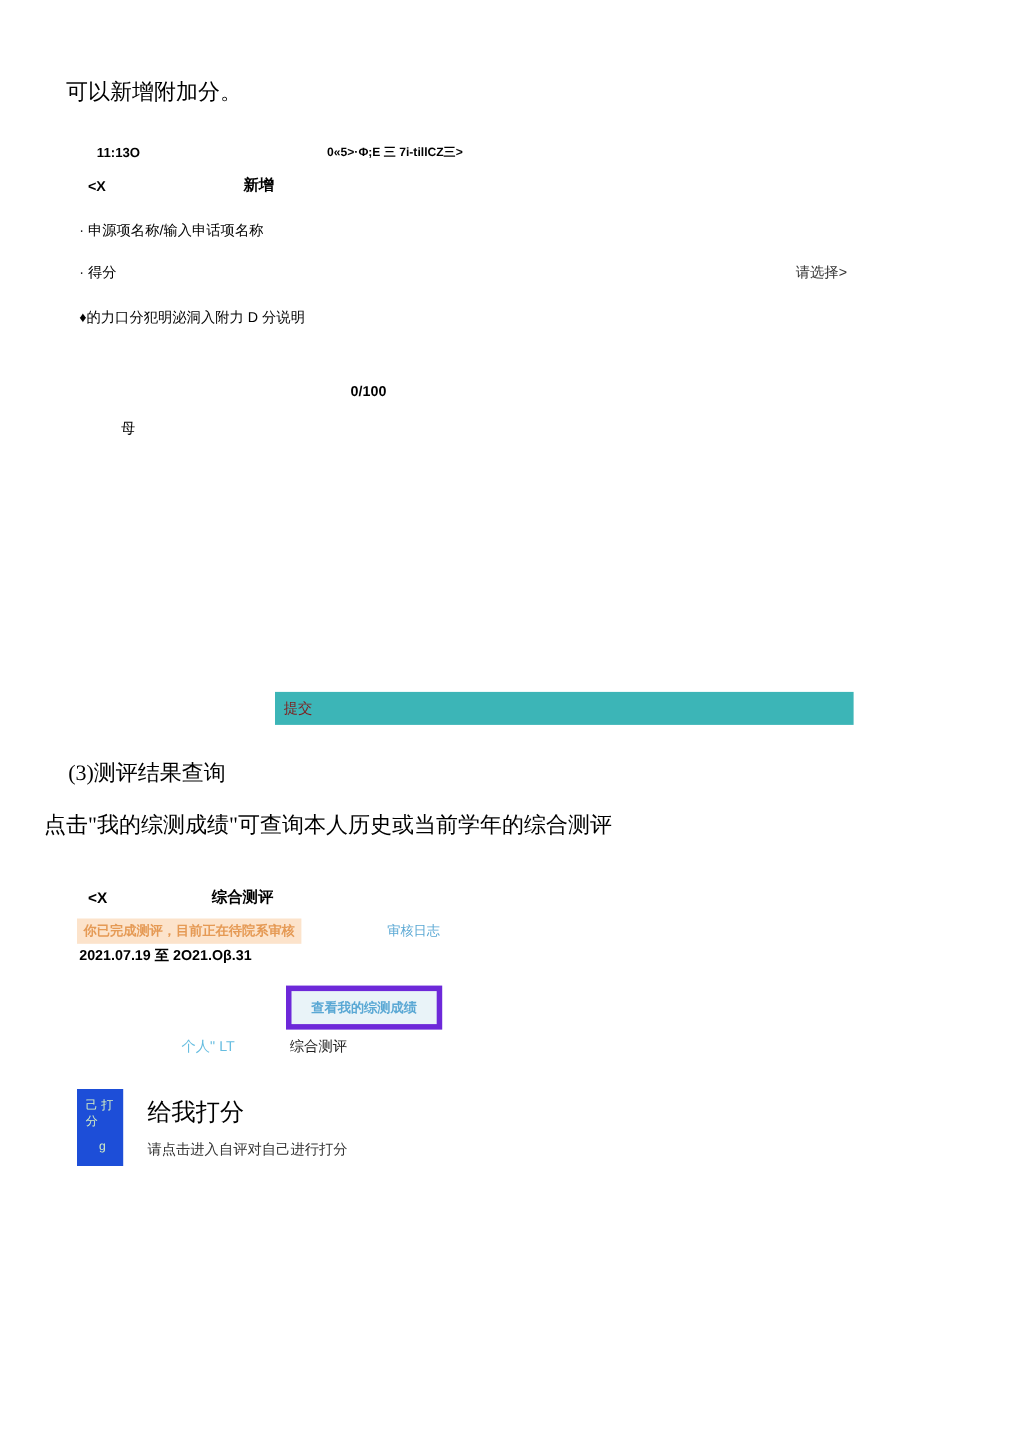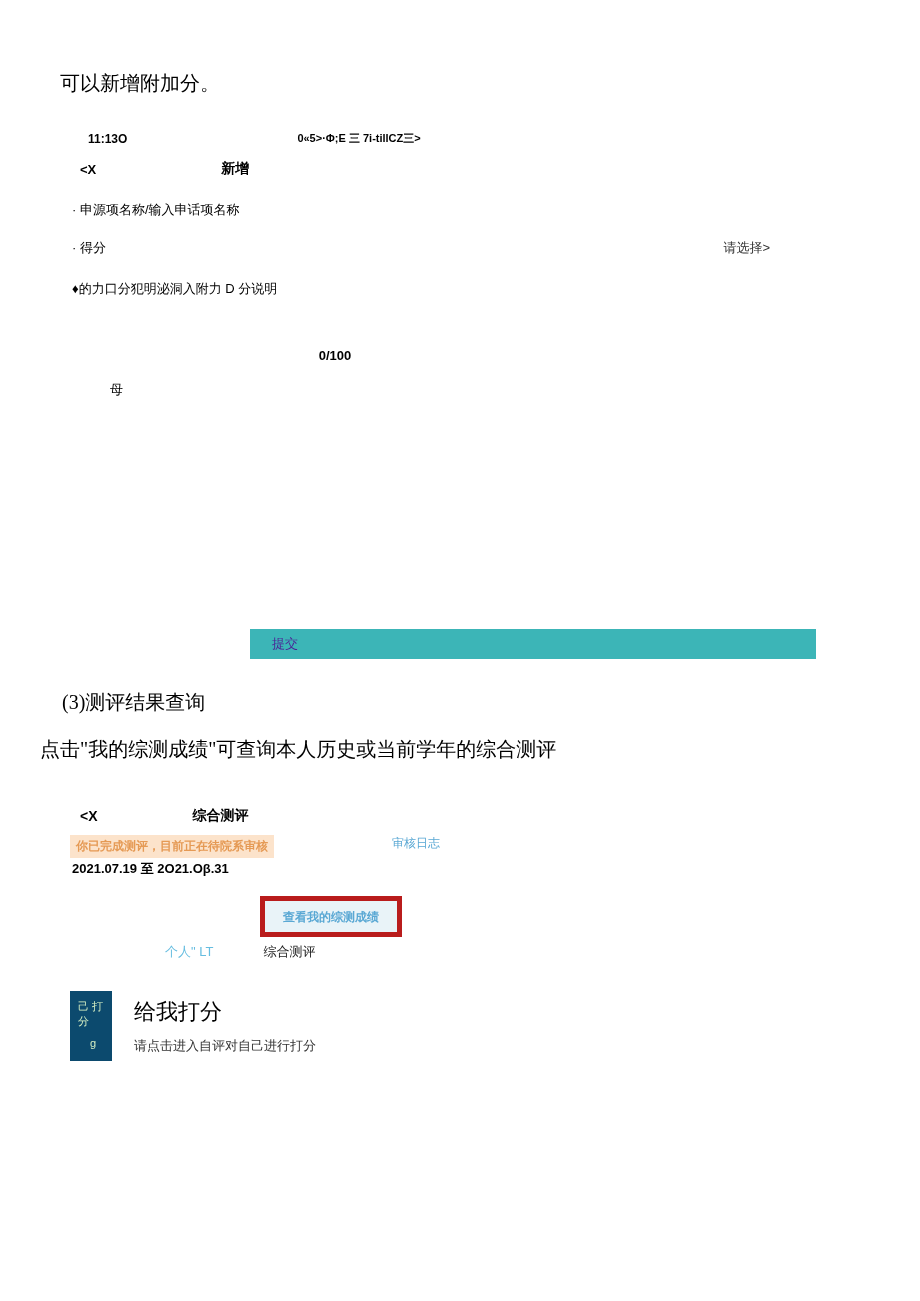--- a/index.html
+++ b/index.html
@@ -79,28 +79,28 @@
     }
     .asterisk { color: #e94f4f; }
     .mu-row {
       margin-top: 18px;
       margin-left: 40px;
       font-size: 13px;
     }
     .submit-btn {
       margin-top: 230px;
       margin-left: 180px;
-      width: 566px;
+      width: 526px;
       height: 30px;
       background: #3cb5b7;
-      color: #4c1d95;
-      font-size: 13px;
-      display: flex;
-      align-items: center;
-      padding-left: 22px;
+      color: #7f1d1d;
+      font-size: 13px;
+      display: flex;
+      align-items: center;
+      padding-left: 8px;
     }
     .section-title {
       margin: 30px 0 20px 62px;
       font-size: 20px;
       font-family: "SimSun", serif;
     }
     .section-desc {
       margin: 0 0 40px 40px;
       font-size: 20px;
       font-family: "SimSun", serif;
@@ -115,22 +115,22 @@
       padding: 4px 0 6px 10px;
       font-size: 14px;
     }
     .nav-back2 { font-weight: bold; }
     .nav-title2 {
       margin-left: 95px;
       font-weight: bold;
     }
     .status-row2 {
       display: flex;
+      align-items: center;
       margin-top: 4px;
-      gap: 40px;
     }
     .status-badge {
       background: #fce3cb;
       color: #e59a55;
       font-size: 12px;
       padding: 3px 6px;
       font-weight: bold;
     }
     .audit-log {
       margin-left: 78px;
@@ -148,21 +148,21 @@
       font-weight: bold;
       margin-left: 2px;
       margin-top: 2px;
     }
     .view-btn-wrap {
       margin-top: 18px;
       margin-left: 190px;
     }
     .view-btn {
       display: inline-block;
-      border: 5px solid #b91c1c;
+      border: 5px solid #6d28d9;
       padding: 6px 18px;
       background: #e9f3f8;
     }
     .view-btn-inner {
       color: #5aa8d4;
       font-size: 12px;
       font-weight: bold;
     }
     .tabs-row {
       display: flex;
@@ -178,21 +178,21 @@
       font-size: 13px;
       color: #222;
     }
     .rate-section {
       display: flex;
       margin-top: 30px;
     }
     .green-block {
       width: 42px;
       height: 70px;
-      background: #0c4a6e;
+      background: #1d4ed8;
       color: #d5efc3;
       font-size: 11px;
       padding: 8px 4px 0 8px;
       line-height: 1.4;
     }
     .green-block .line1 { }
     .green-block .line2 { margin-top: 6px; text-align: center; }
     .rate-text {
       margin-left: 22px;
     }

